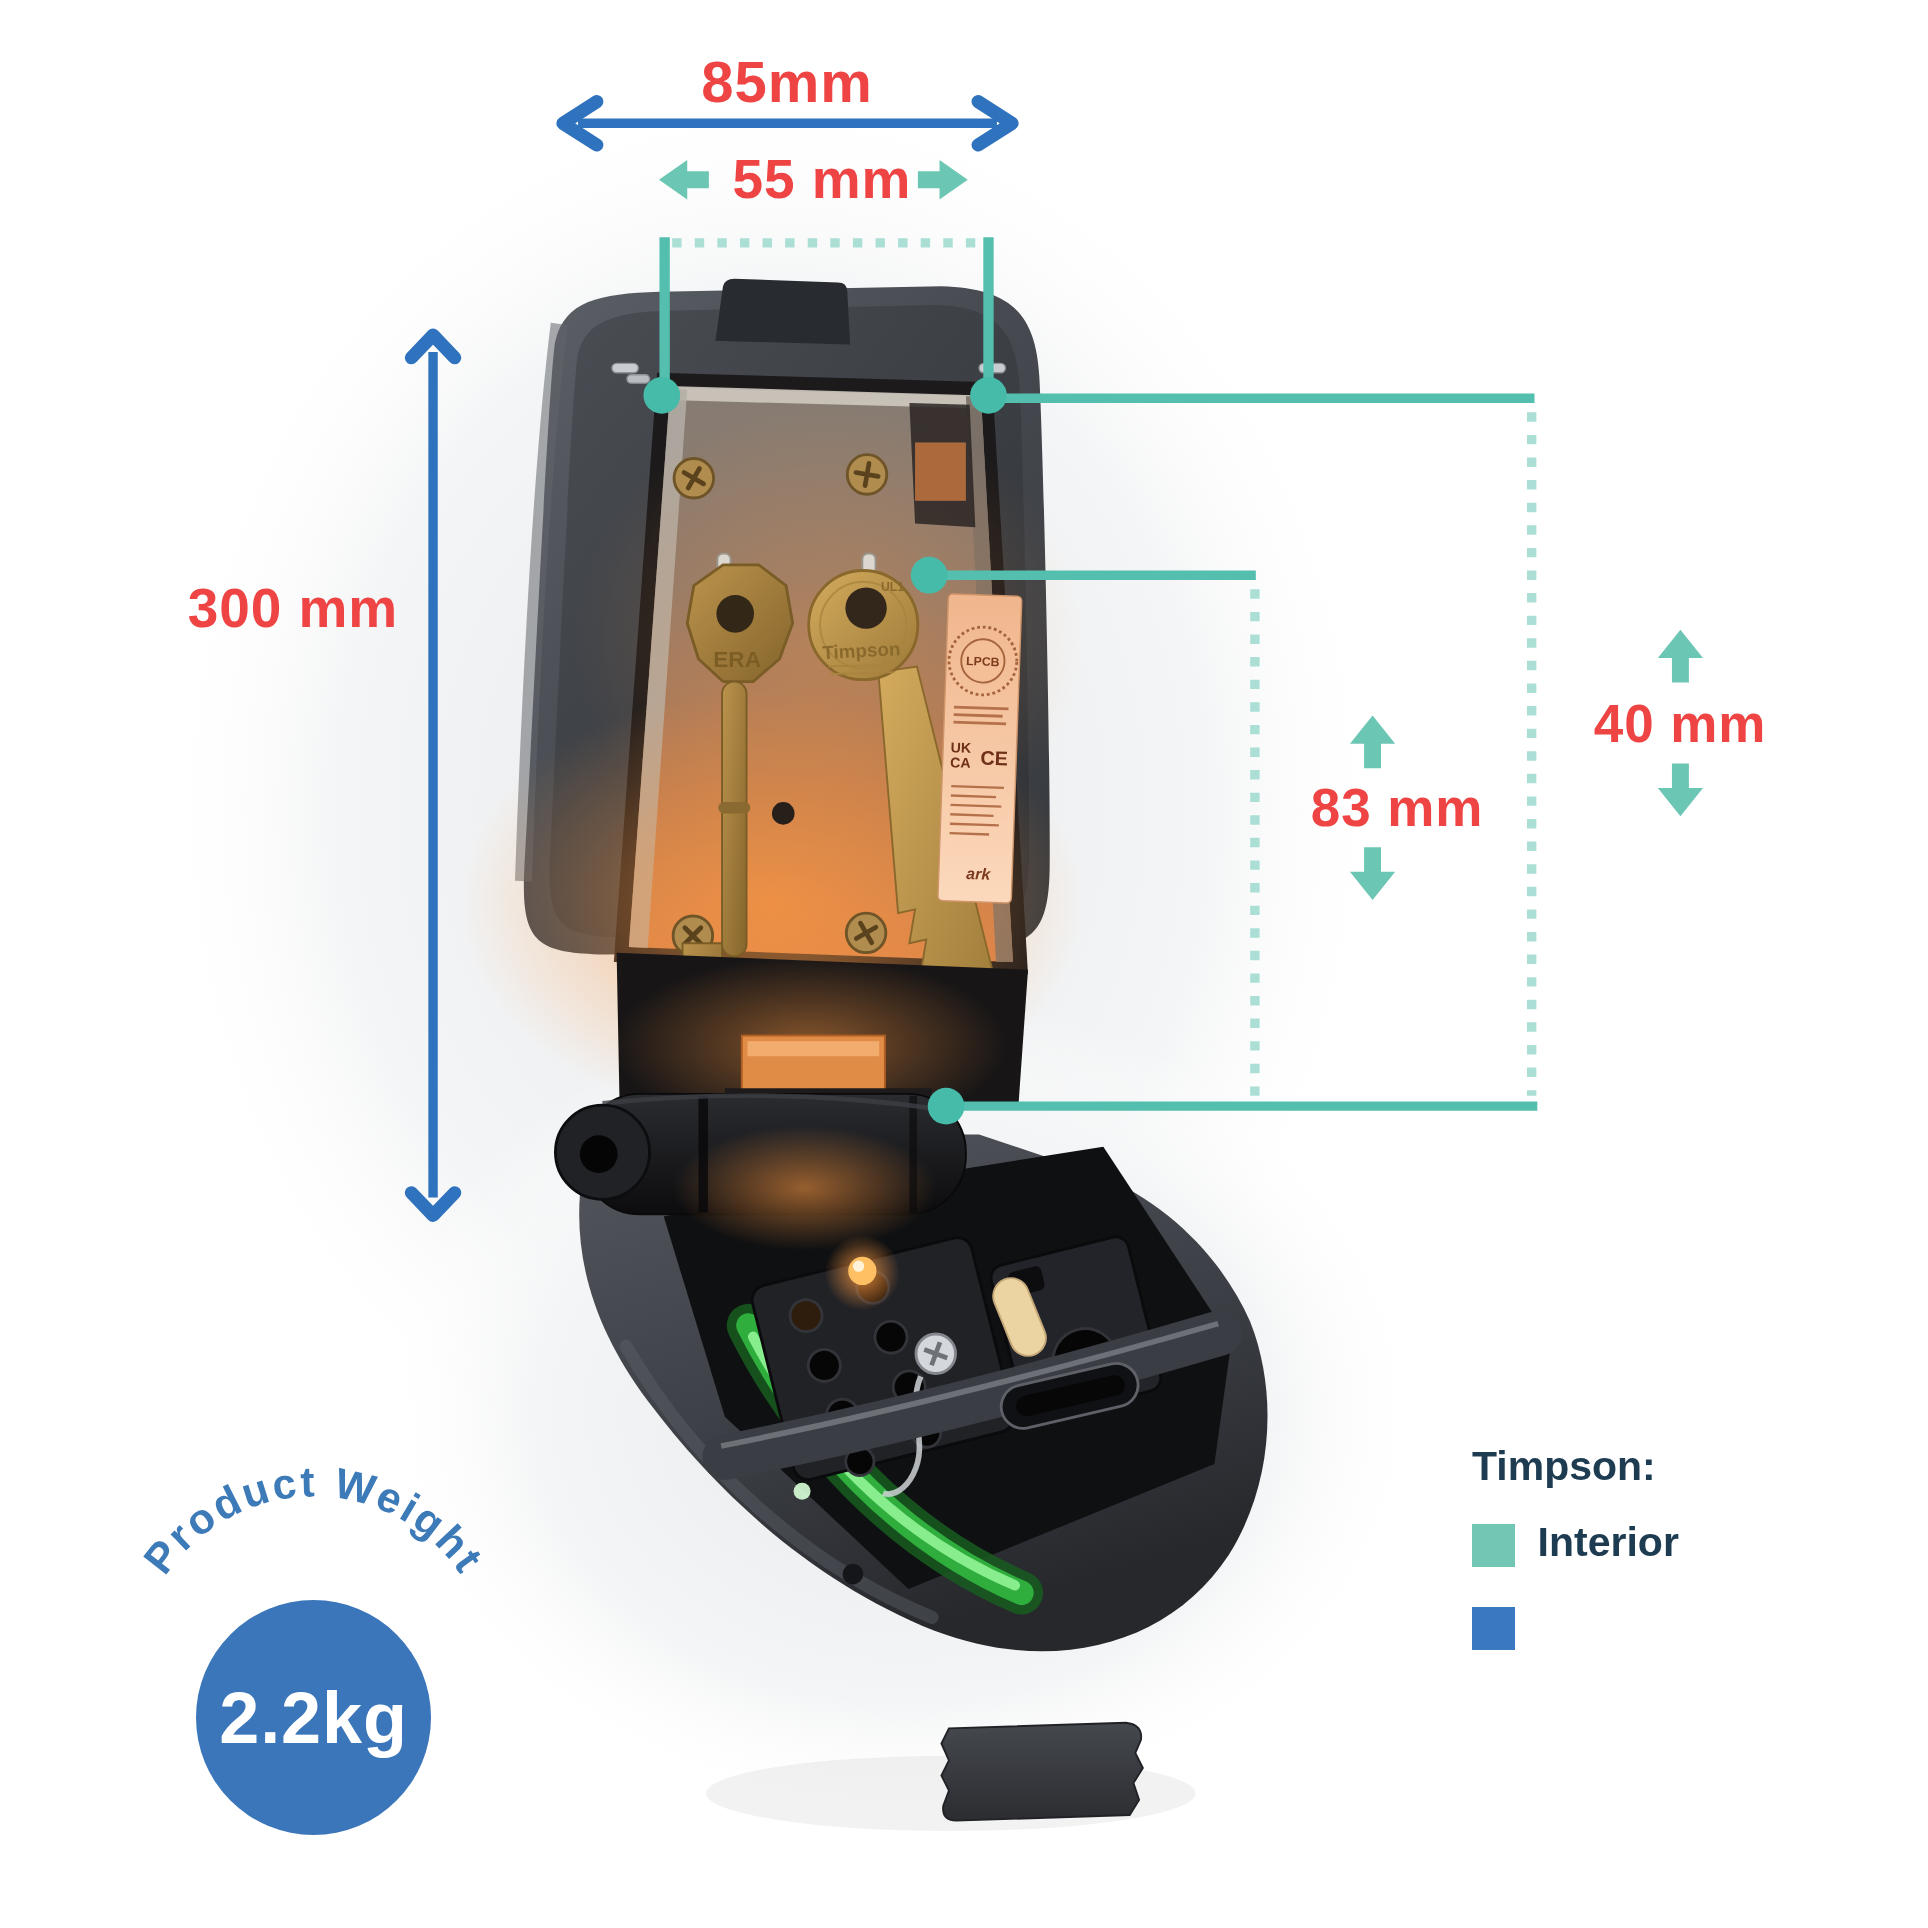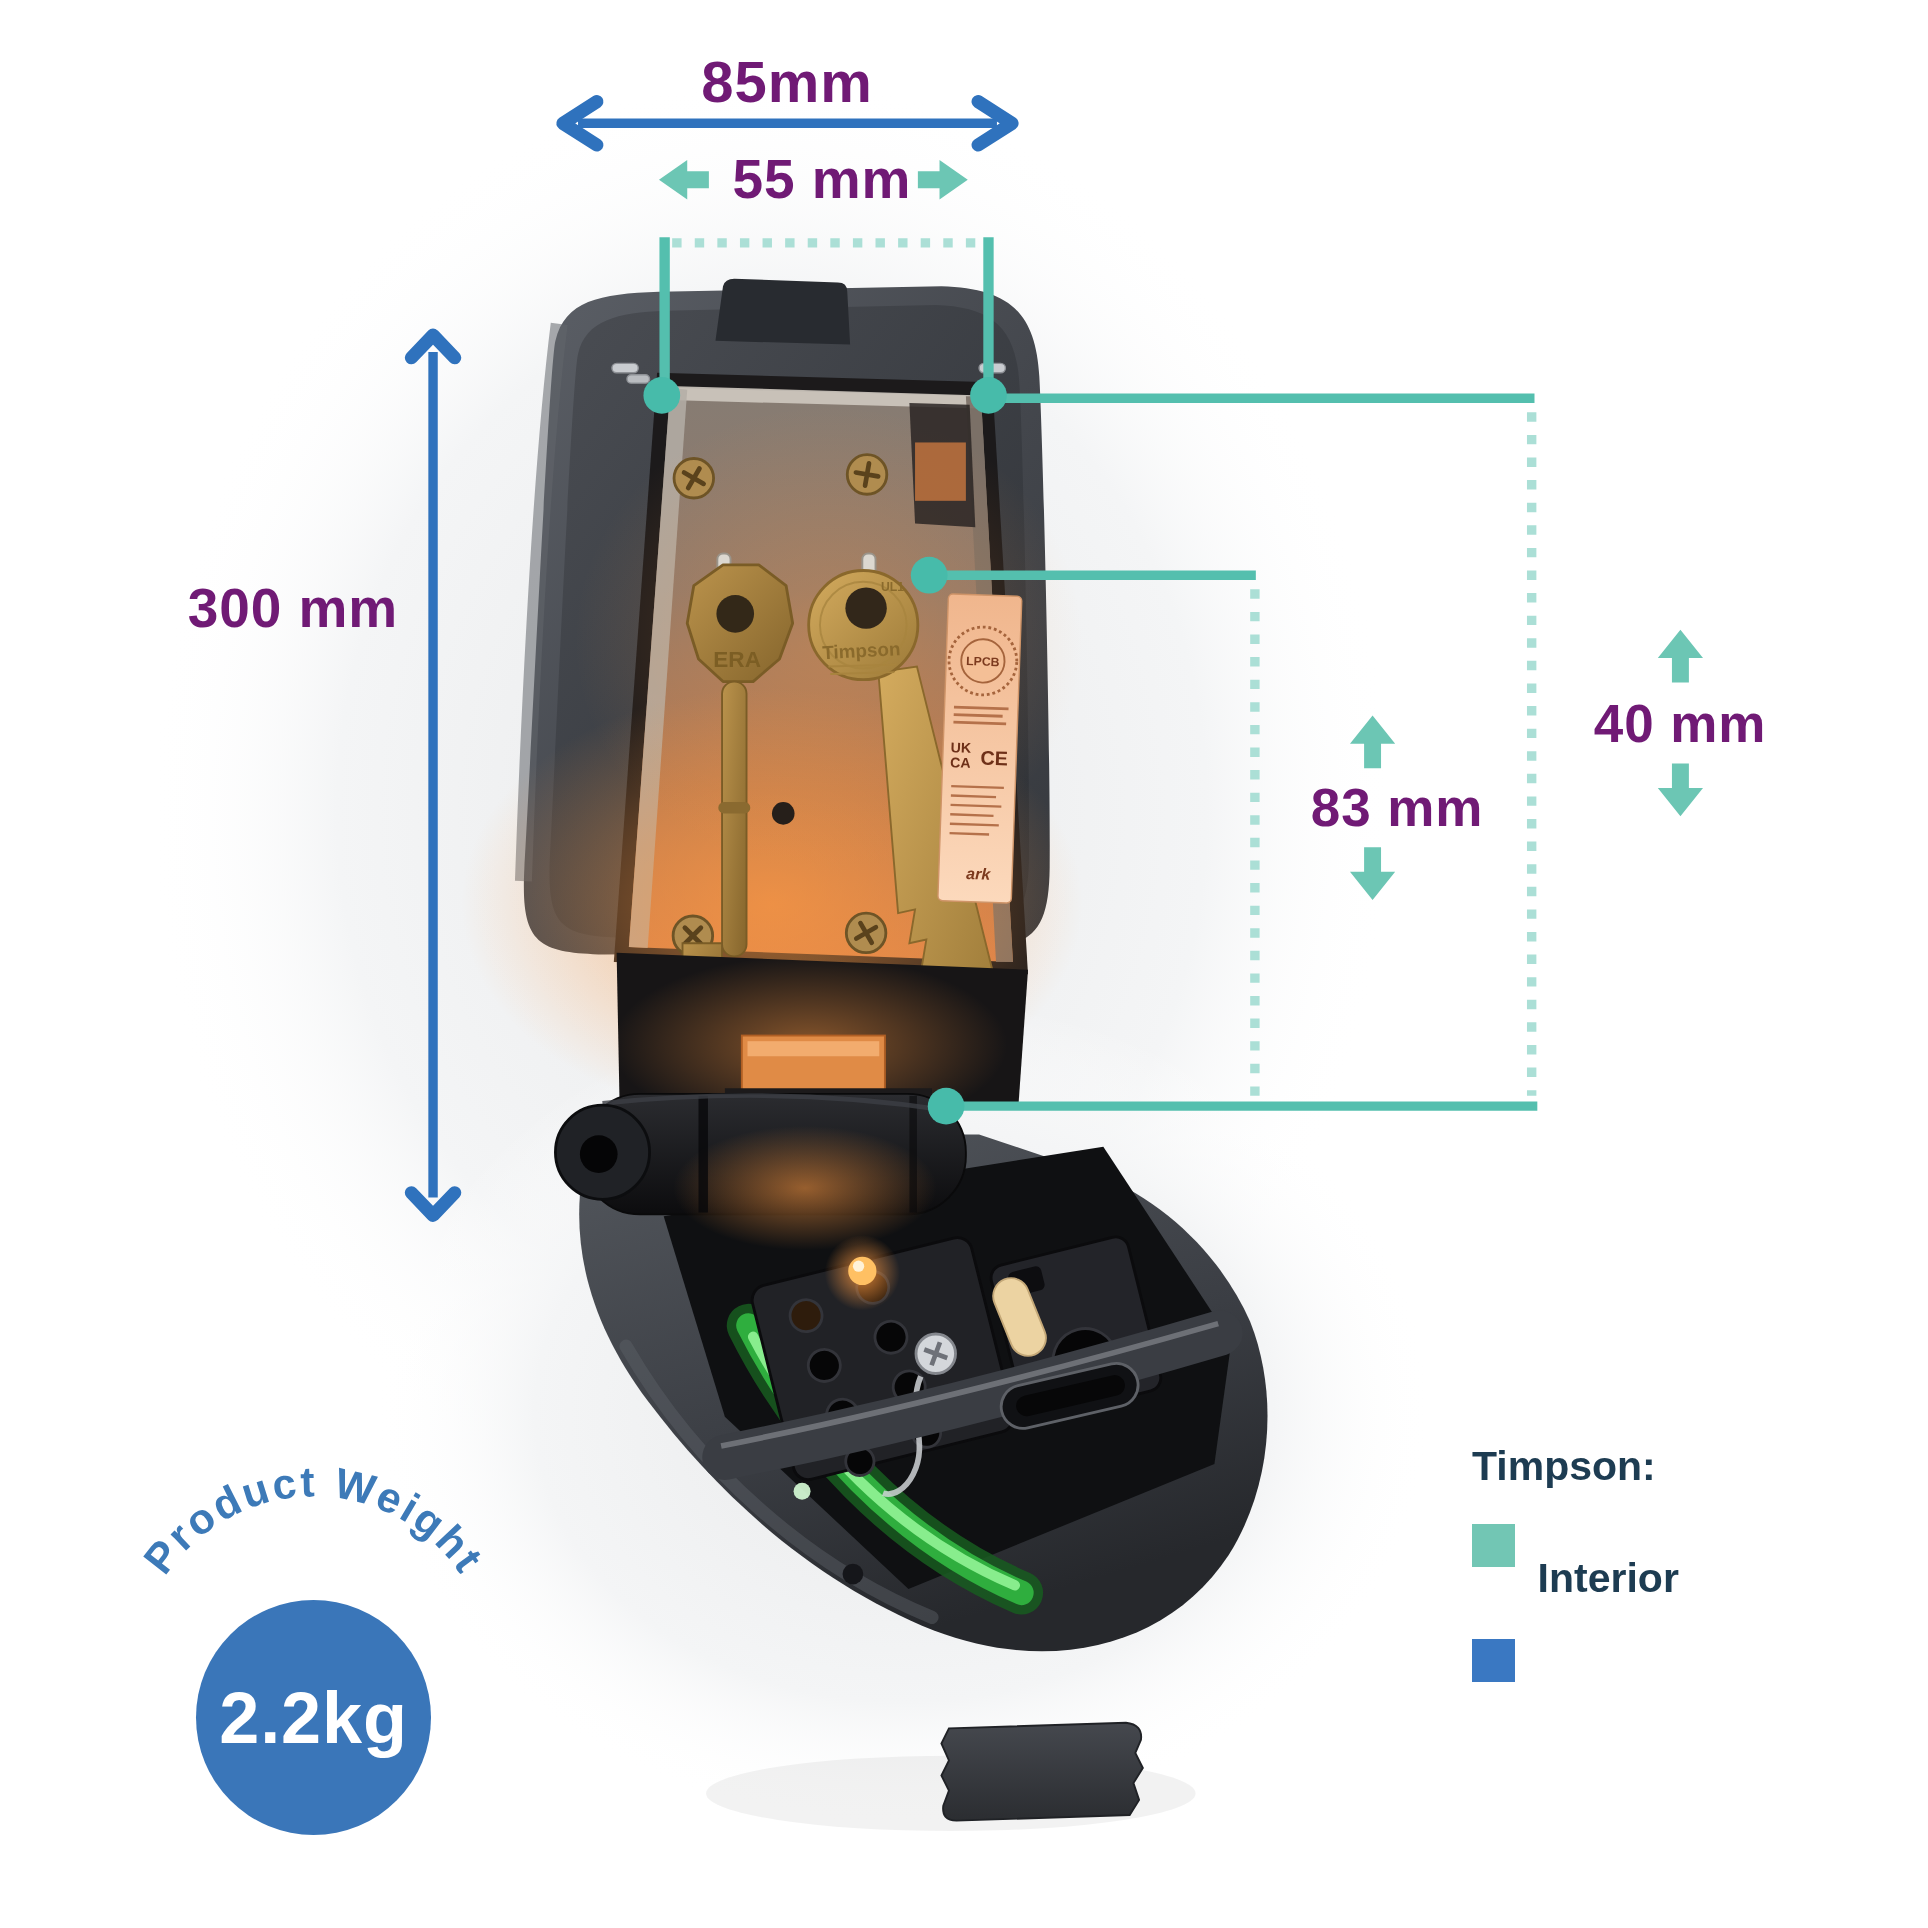--- a/index.html
+++ b/index.html
@@ -4,42 +4,42 @@
 <style>
   html,body{margin:0;padding:0;background:#ffffff;}
   body{width:1928px;height:1928px;overflow:hidden;font-family:"Liberation Sans",sans-serif;}
   .stage{position:relative;width:1928px;height:1928px;background:#ffffff;}
   svg{display:block;}
   .art{position:absolute;left:0;top:0;}
 
   
   .dim-label{
     position:absolute;transform:translate(-50%,-50%);
-    font-weight:700;color:#701a75;white-space:nowrap;letter-spacing:0.9px;
+    font-weight:700;color:#ef4444;white-space:nowrap;letter-spacing:0.9px;
   }
   .fs62{font-size:58px;}
   .fs58{font-size:55px;}
   .fs56{font-size:53px;}
 
   
   .badge-circle{
     position:absolute;left:196px;top:1600px;width:235px;height:235px;border-radius:50%;
     background:#3a76b9;display:flex;align-items:center;justify-content:center;
   }
   .badge-value{font-size:72px;font-weight:700;color:#ffffff;letter-spacing:0.9px;}
   .badge-arc{position:absolute;left:113px;top:1394px;}
   .badge-arc text{font-size:45px;font-weight:700;fill:#3d7ab8;letter-spacing:3px;}
 
   
   .legend{position:absolute;left:1472px;top:1443px;width:443px;}
   .legend-title{font-size:41px;font-weight:700;color:#1d3c52;margin-bottom:32px;}
   .legend-row{display:flex;align-items:flex-start;margin-bottom:38px;}
   .legend-swatch{width:43px;height:43px;flex:0 0 43px;margin-right:22.6px;margin-top:1.9px;}
   .legend-texts{display:flex;flex-direction:column;}
-  .legend-label{font-size:41px;font-weight:700;color:#1d3c52;line-height:1.0;margin-top:36px;}
+  .legend-label{font-size:41px;font-weight:700;color:#1d3c52;line-height:1.0;}
   .legend-sublabel{font-size:31px;font-weight:600;color:#1d3c52;margin-top:5.6px;letter-spacing:0.5px;}
 </style>
 </head>
 <body>
 
 <div class="stage">
 
   <svg class="art" width="1928" height="1928" viewBox="0 0 2048 2048">
     <defs>
       <radialGradient id="gHalo" cx="50%" cy="50%" r="50%">

